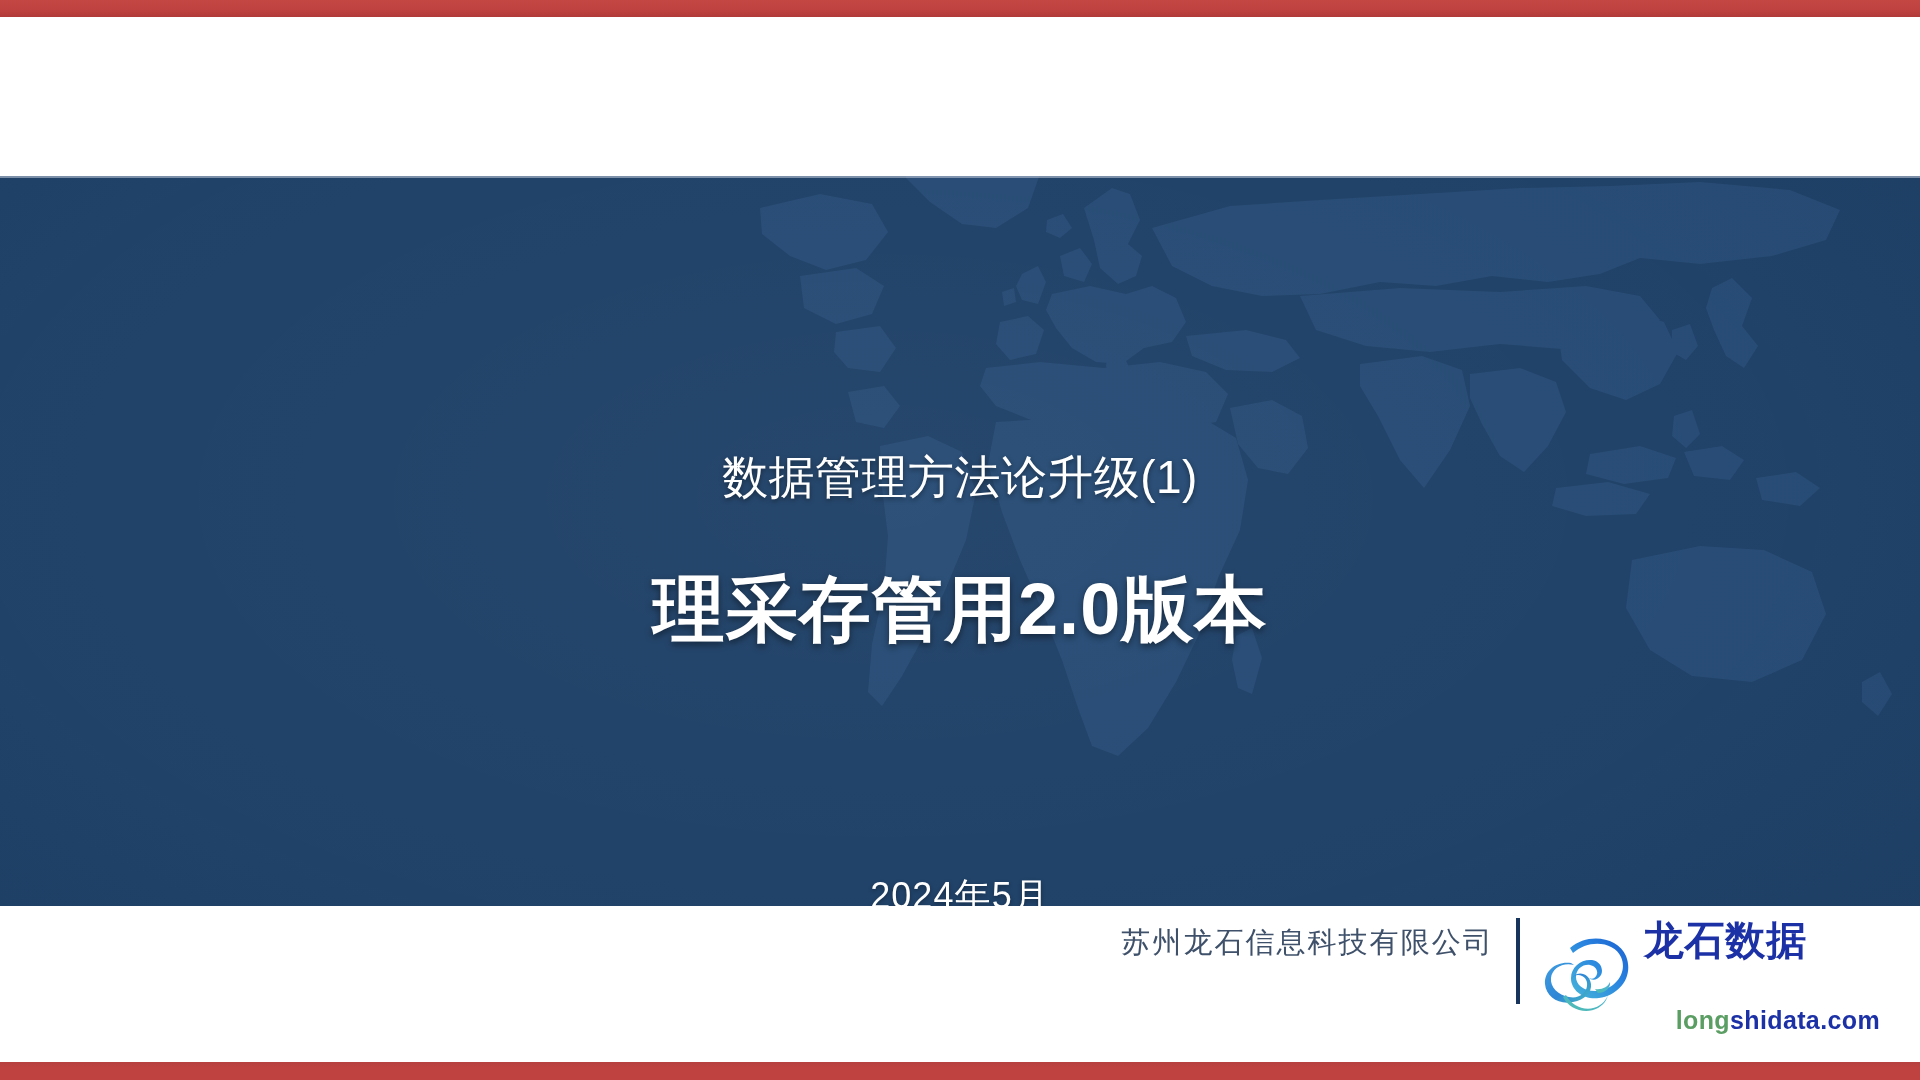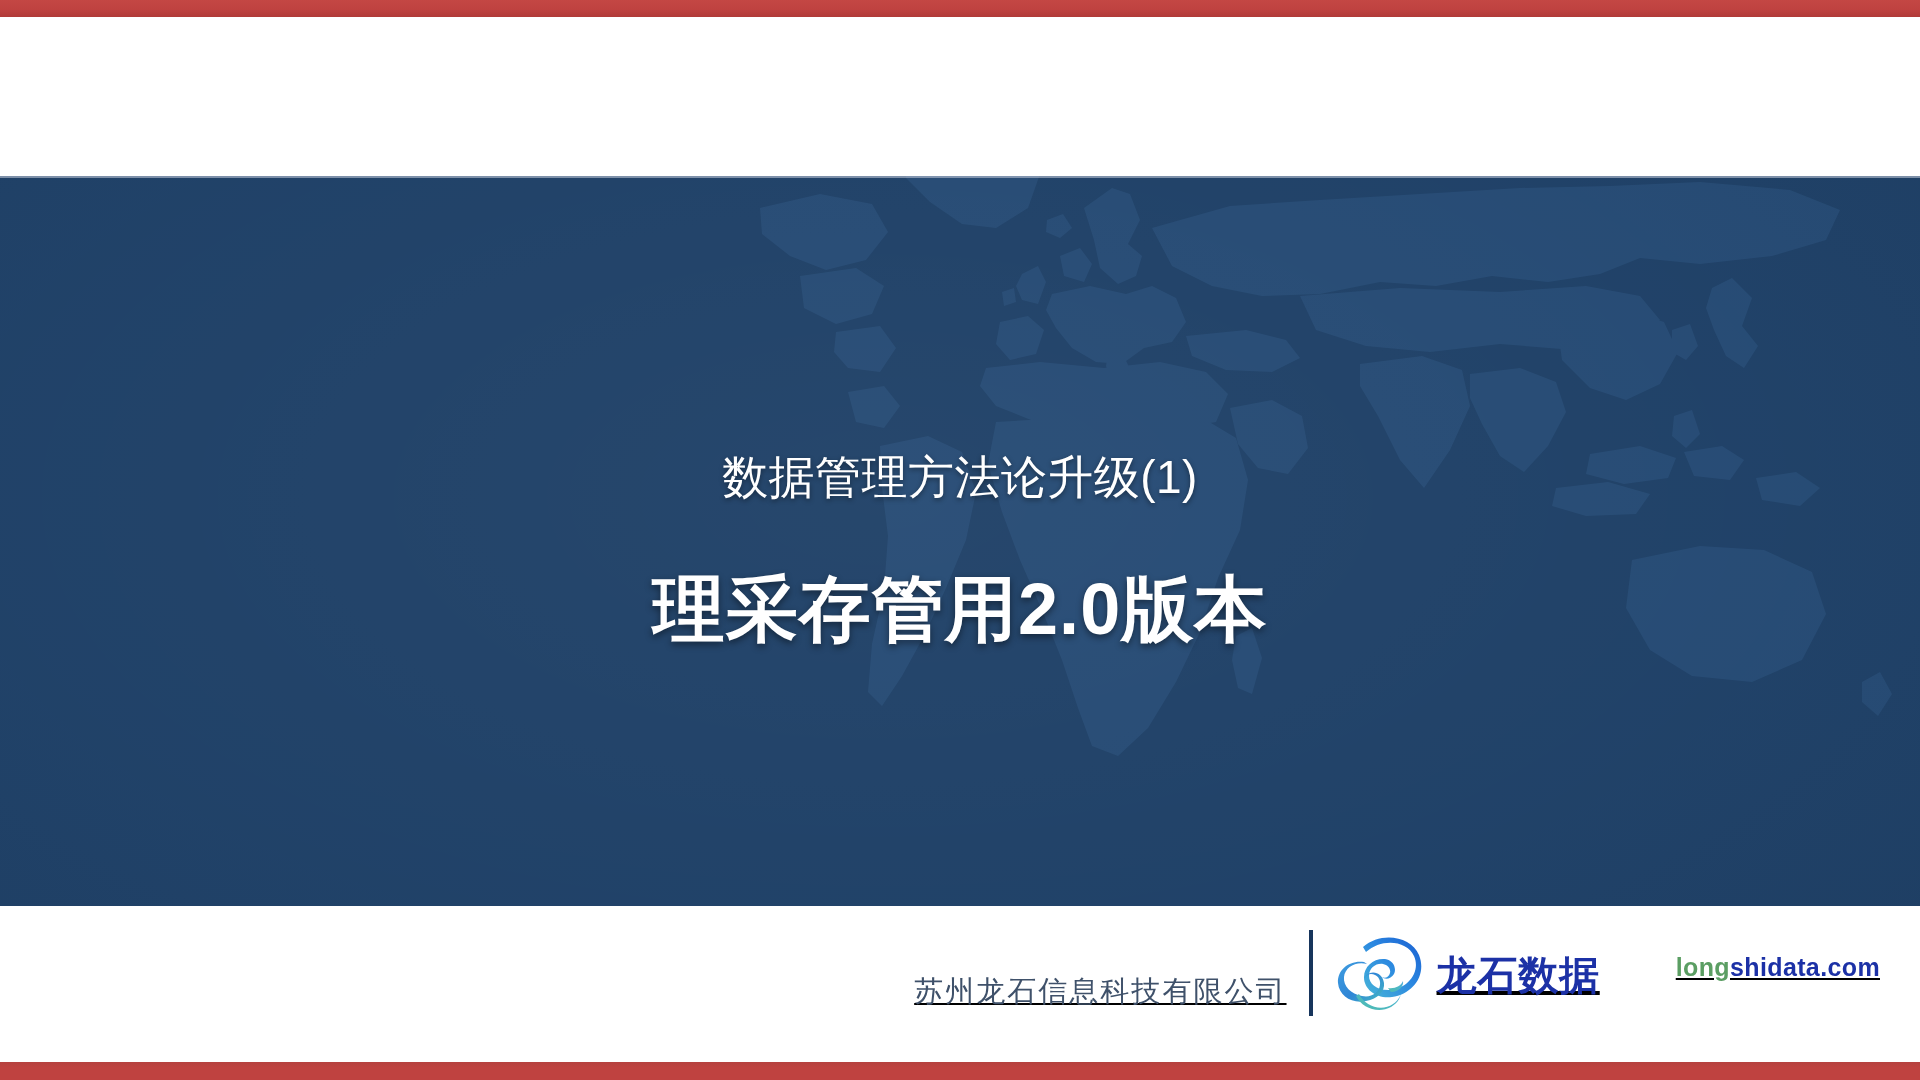--- a/index.html
+++ b/index.html
@@ -93,25 +93,24 @@
 
   
   #footer {
     position:absolute;
     left:0; top:906px;
     width:1920px; height:156px;
     background:#ffffff;
   }
   #footer-inner {
     position:absolute;
-    right:40px; top:24px;
+    right:40px; top:12px;
     display:flex;
-    align-items:flex-end;
+    align-items:flex-start;
     gap:0;
-    text-decoration:underline;
   }
   #company-lines {
     text-align:right;
     color:#3f516a;
     font-size:29px;
     line-height:49px;
     letter-spacing:.07em;
     padding-right:22px;
     white-space:nowrap;
   }
@@ -123,21 +122,21 @@
     flex:0 0 auto;
   }
 
   #logo {
     display:flex;
     align-items:center;
     padding-left:20px;
     gap:12px;
   }
   #logo-mark { width:92px; height:82px; flex:0 0 auto; }
-  #logo-words { display:flex; flex-direction:row; justify-content:center;gap:44px; }
+  #logo-words { display:flex; flex-direction:column; justify-content:center;gap:44px; }
   #logo-cn {
     font-size:40px;
     font-weight:700;
     color:#1c31a6;
     letter-spacing:.02em;
     line-height:44px;
     white-space:nowrap;
   }
   #logo-url {
     font-size:25px;
@@ -225,20 +224,21 @@
       <path d="M800 160 L856 152 L884 170 L872 198 L836 208 L804 192 Z"></path>
       <path d="M836 216 L880 210 L896 232 L880 256 L848 252 L834 236 Z"></path>
 
       <path d="M848 276 L884 270 L900 290 L884 312 L856 306 Z"></path>
       <path d="M880 330 L928 320 L962 336 L976 376 L966 424 L946 472 L924 520 L902 560
                L882 590 L868 576 L872 528 L884 474 L888 420 L882 372 Z"></path>
     </svg>
 
     <div class="hero-text" id="subtitle">数据管理方法论升级(1)</div>
     <div class="hero-text" id="maintitle">理采存管用2.0版本</div>
+    <div class="hero-text" id="datetext">2024年5月</div>
   </div>
 
   <div id="footer">
     <div id="footer-inner">
 
       <div id="company-lines">
         <div>苏州龙石信息科技有限公司</div>
       </div>
 
       <div id="divider"></div>

